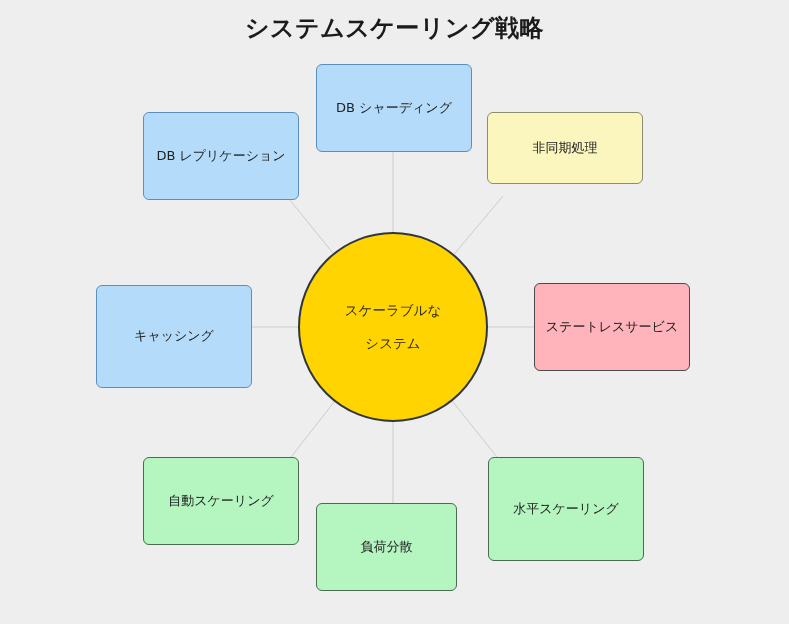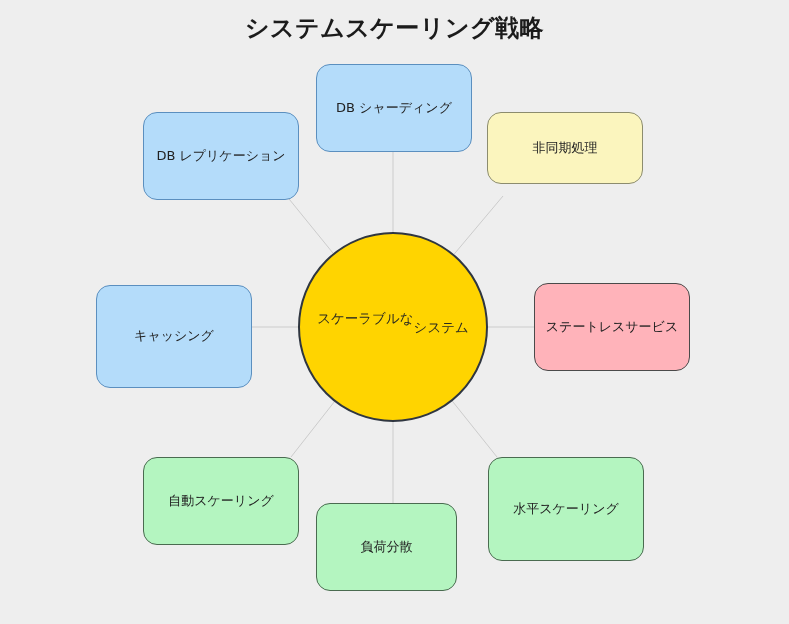--- a/index.html
+++ b/index.html
@@ -35,40 +35,40 @@
     position: absolute;
     left: 0;
     top: 0;
     width: 789px;
     height: 624px;
     pointer-events: none;
   }
   .node {
     position: absolute;
     box-sizing: border-box;
-    border-radius: 14px;
+    border-radius: 6px;
     border-width: 1.6px;
     border-style: solid;
     display: flex;
     align-items: center;
     justify-content: center;
     text-align: center;
     font-size: 13px;
     color: #222222;
     line-height: 1.4;
     padding: 4px 8px;
     white-space: nowrap;
   }
   .center-node {
     position: absolute;
     box-sizing: border-box;
     border-radius: 50%;
     border: 2.4px solid #2f3640;
     display: flex;
-    flex-direction: row;
+    flex-direction: column;
     align-items: center;
     justify-content: center;
     text-align: center;
     font-size: 13.5px;
     color: #2a2a20;
     line-height: 1.1;
   }
   .center-line-1 { margin-bottom: 18px; }
 </style>
 </head>

